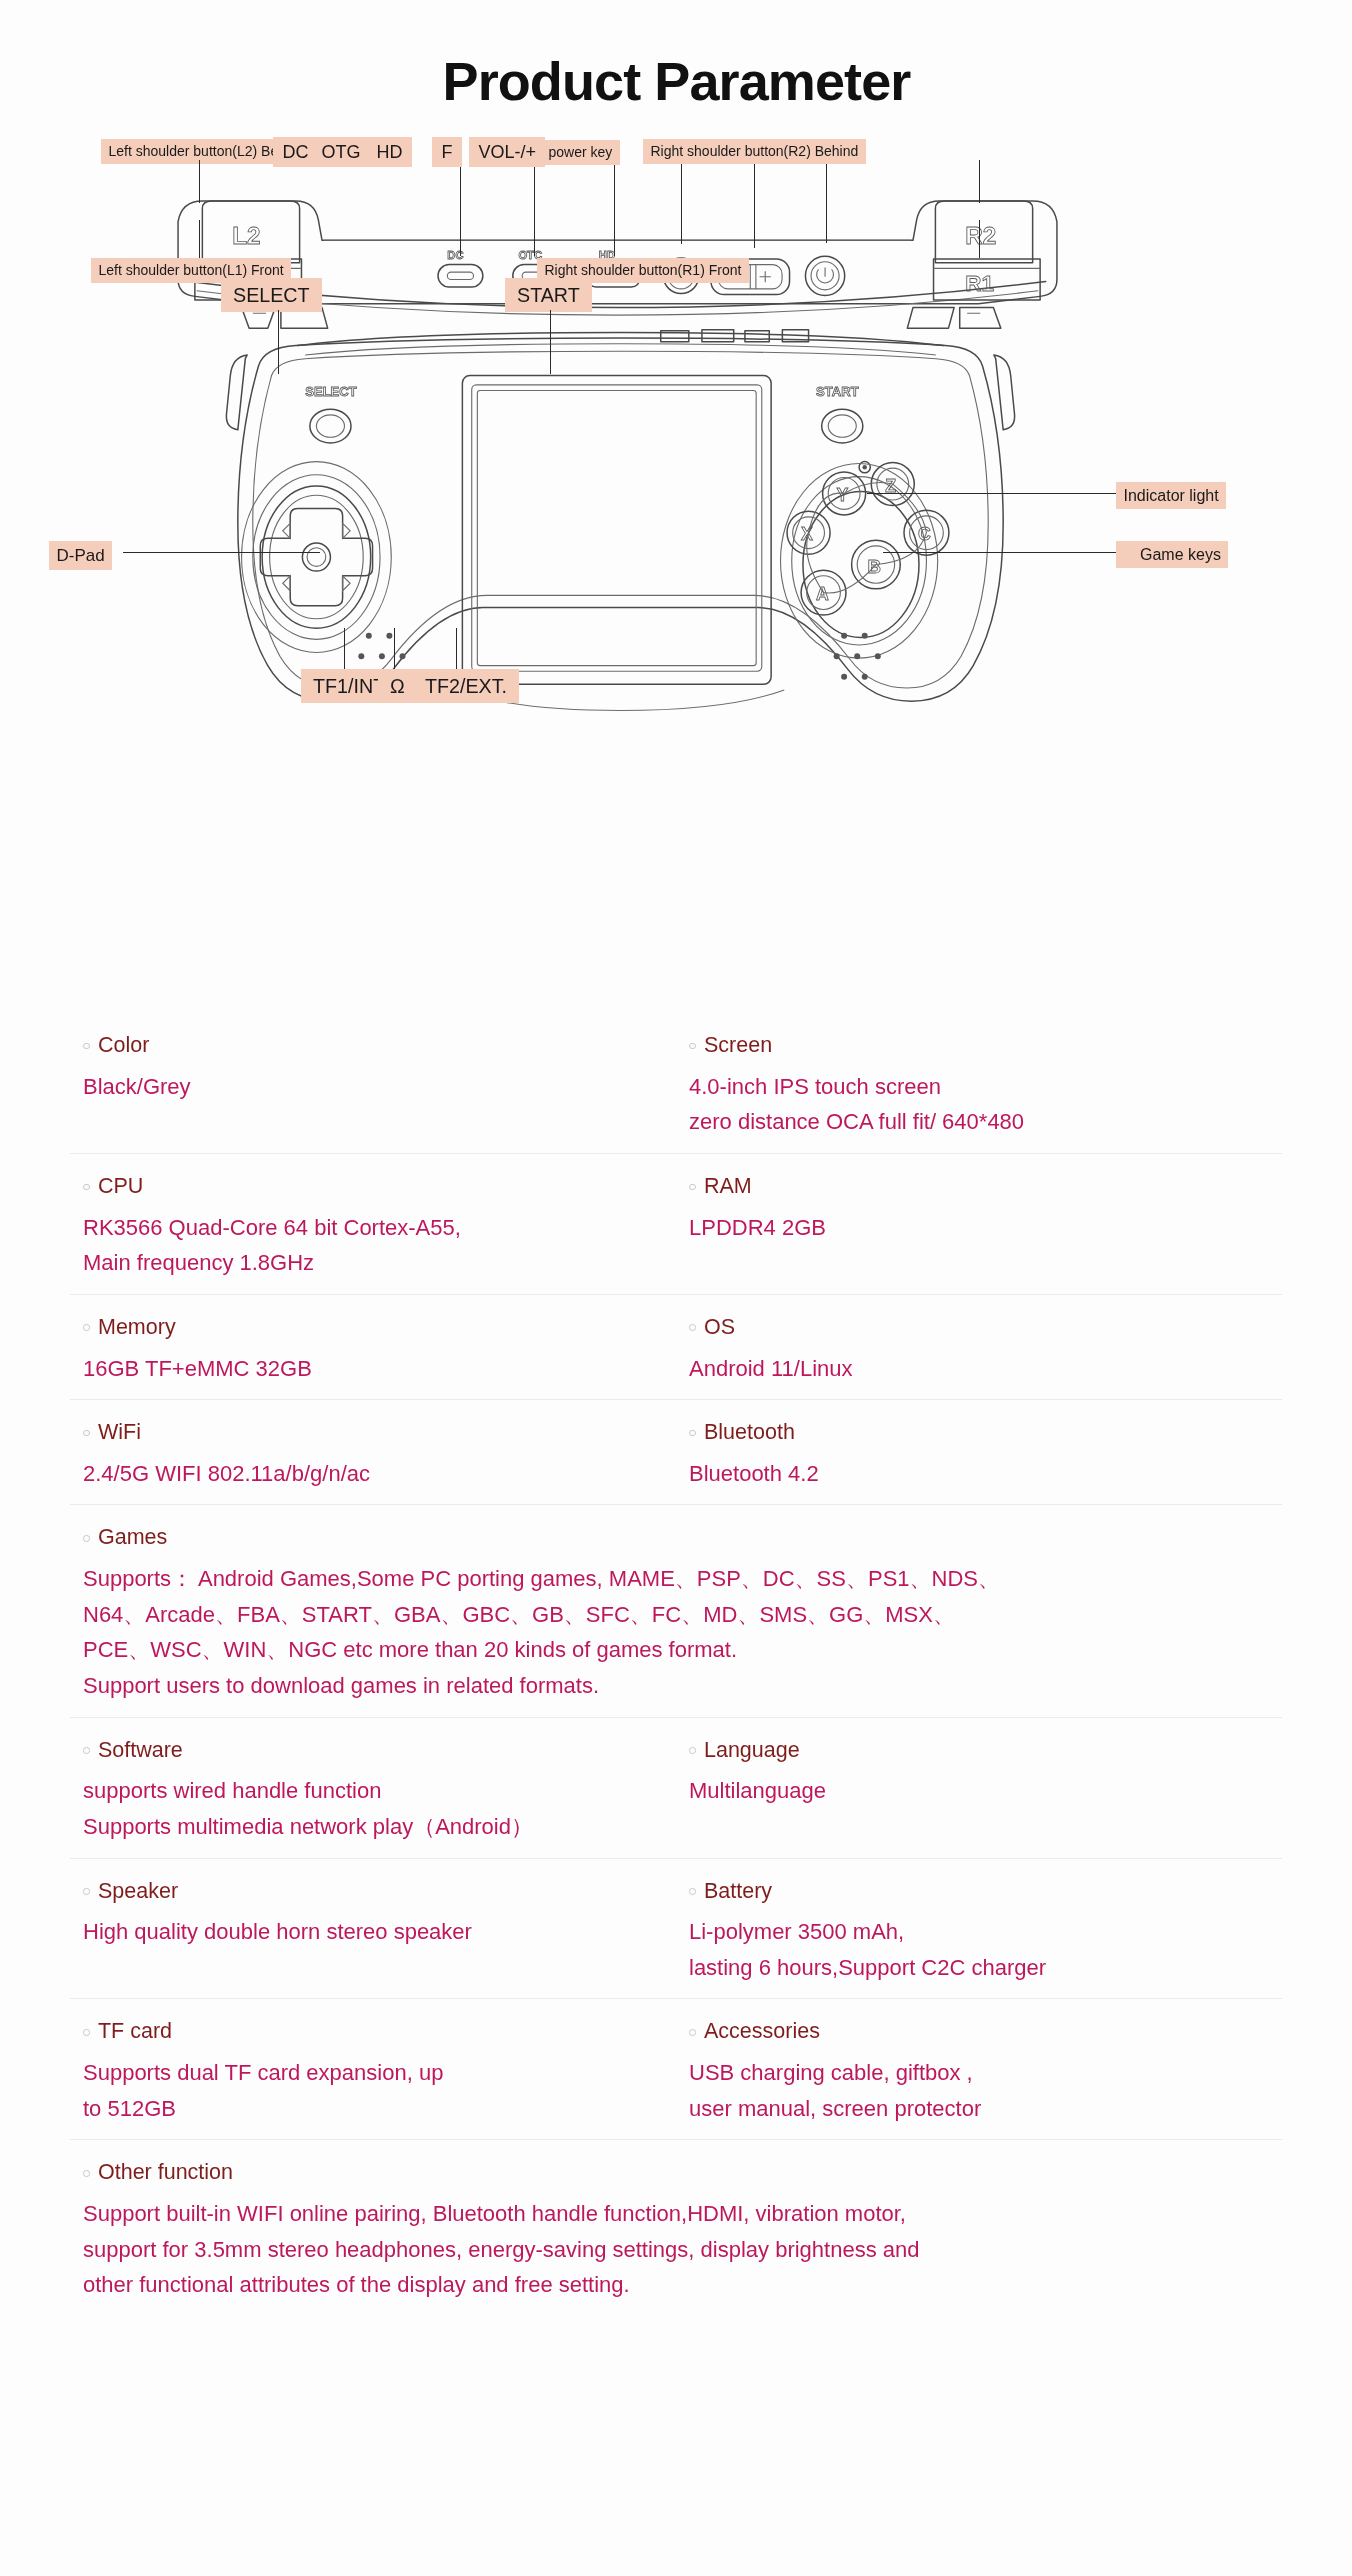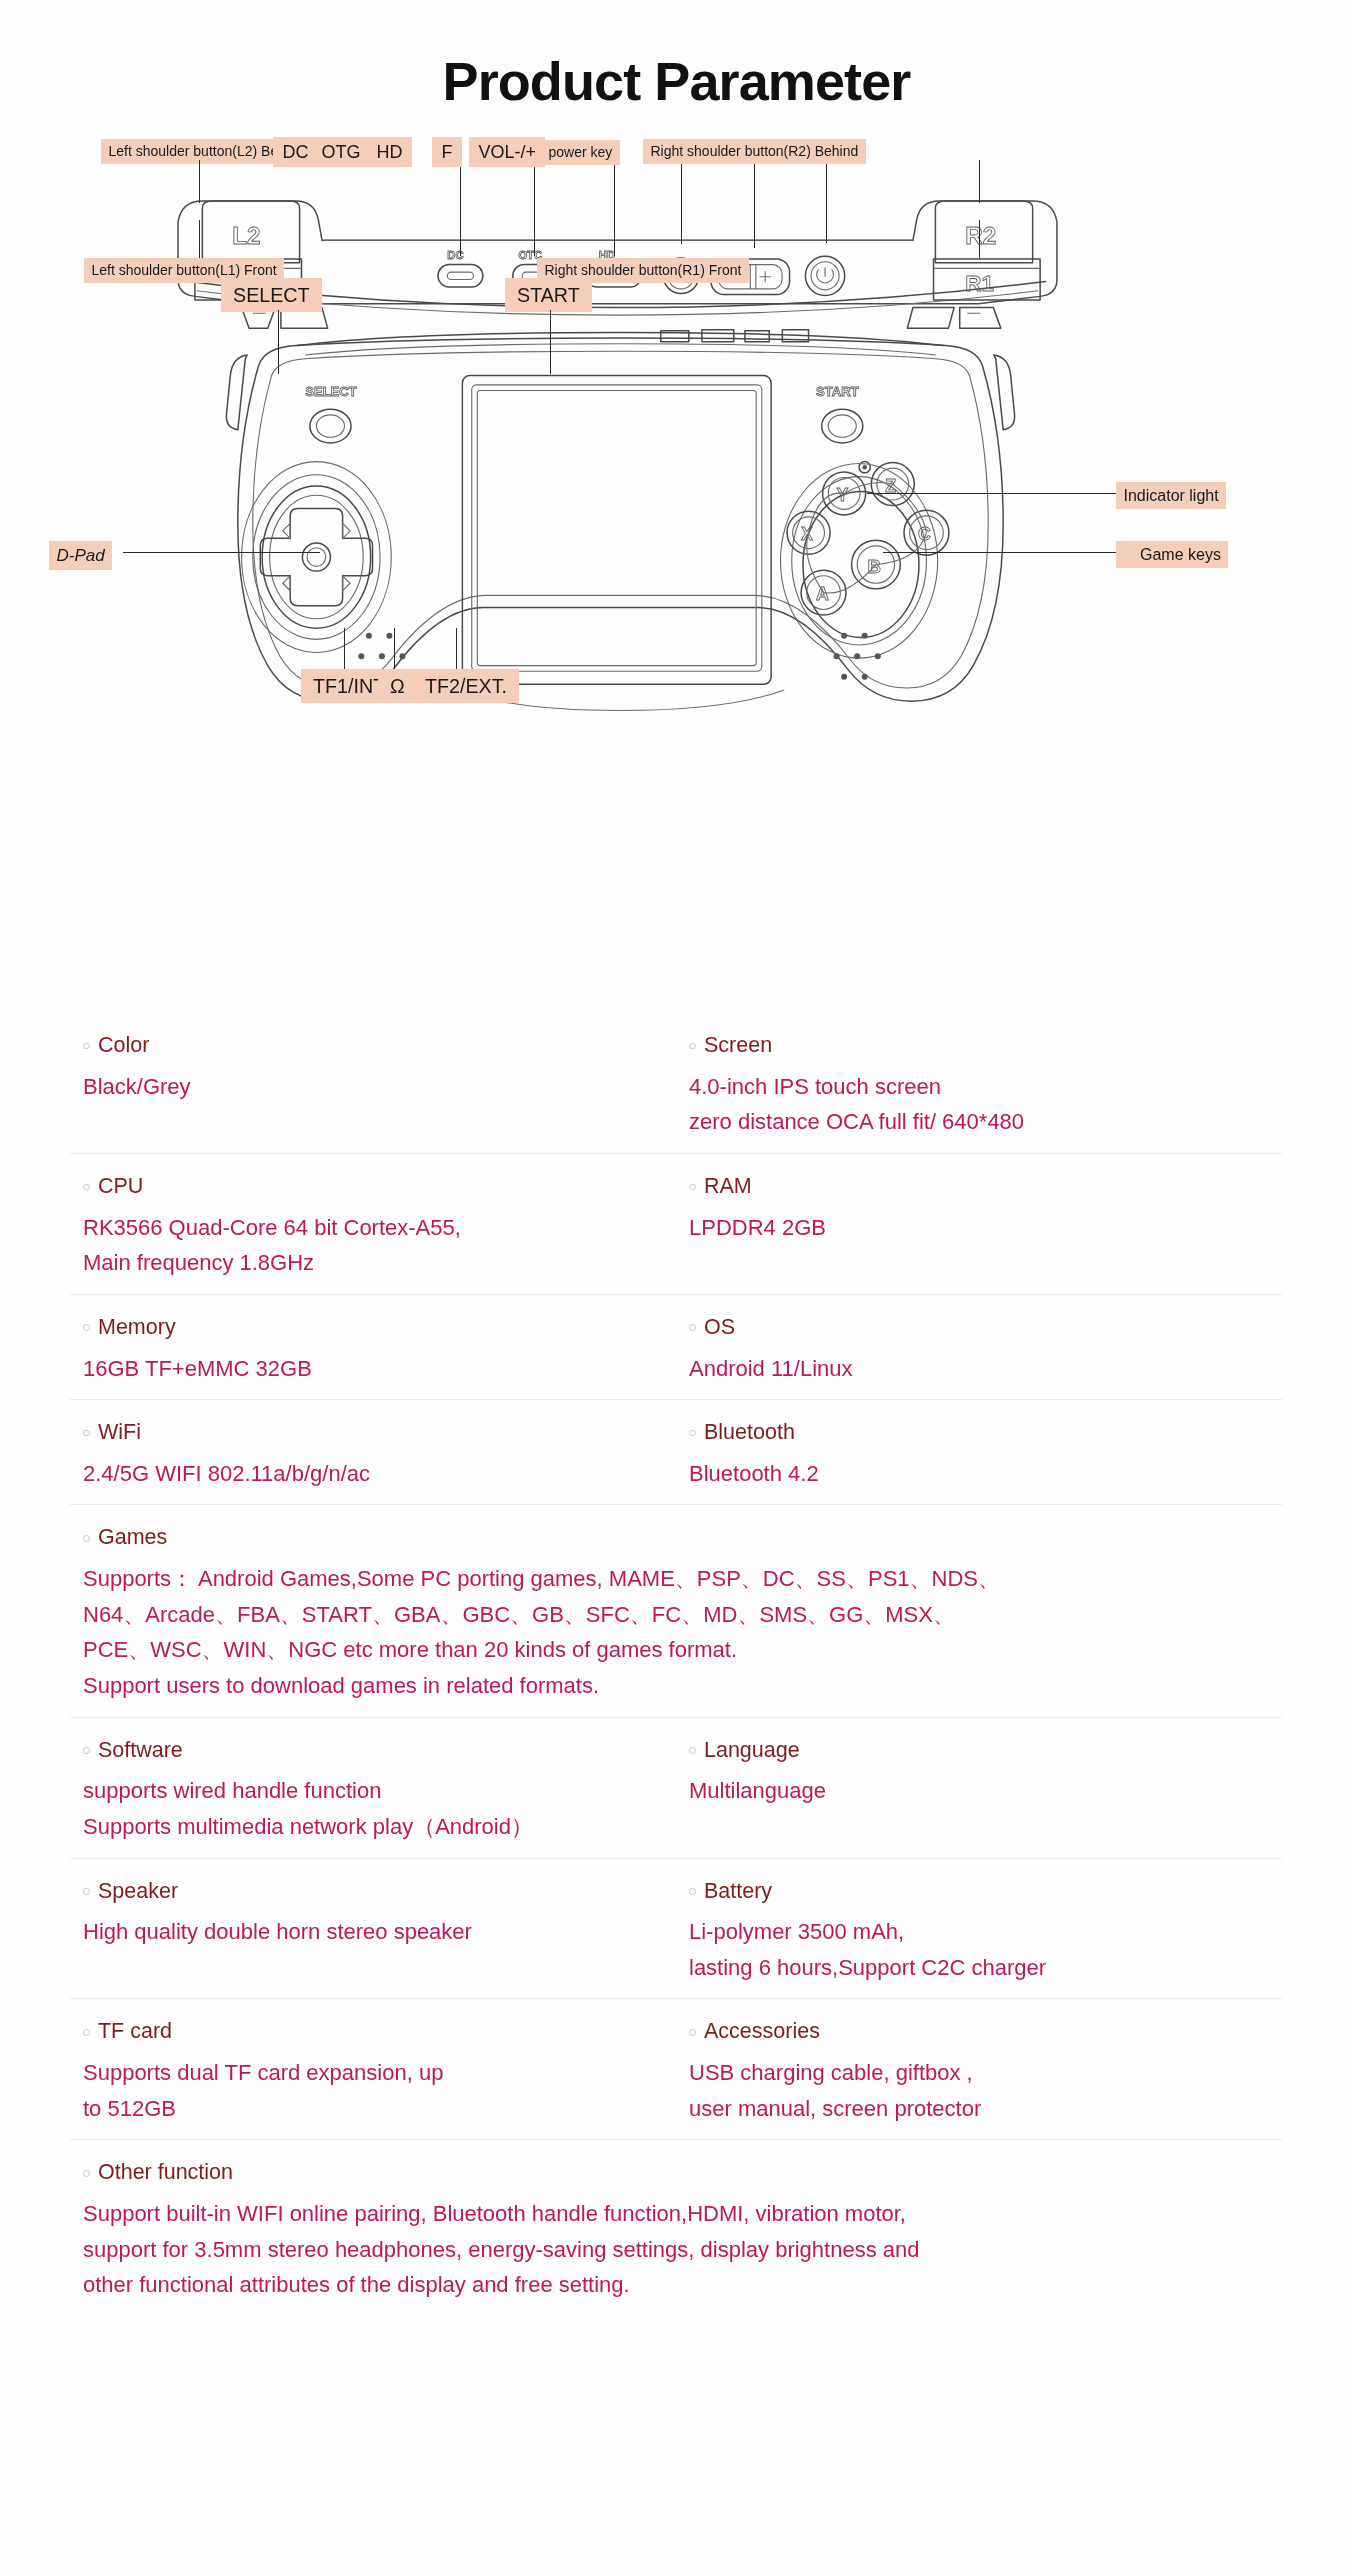--- a/index.html
+++ b/index.html
@@ -200,21 +200,21 @@
 
   <div class="tag mid" style="left:469px; top:-1.9px;">VOL-/+</div>
   <div class="leader v" style="left:754px; top:22.5px; height:86px;"></div>
 
   <div class="tag" style="left:541px; top:0.9px;">power key</div>
   <div class="leader v" style="left:826px; top:22.5px; height:81px;"></div>
 
   <div class="tag" style="left:636px; top:0px;margin-left:7px;">Right shoulder button(R2) Behind</div>
   <div class="leader v" style="left:979px; top:20.6px; height:43px;"></div>
 
-  <div class="tag" style="left:84px; top:119px;">Left shoulder button(L1) Front</div>
+  <div class="tag" style="left:91px; top:119px;">Left shoulder button(L1) Front</div>
   <div class="leader v" style="left:199px; top:81px; height:38px;"></div>
 
   <div class="tag" style="left:537px; top:119px;">Right shoulder button(R1) Front</div>
   <div class="leader v" style="left:979px; top:81px; height:38px;"></div>
 
   <svg class="art" style="left:148px; top:167px;" width="945" height="431" viewBox="0 0 1010 460">
 
     <path class="ln" d="M118 64 q6 -20 40 -22 q120 -8 347 -8 q227 0 347 8 q34 2 40 22
                          q22 76 22 168 q0 96 -32 152 q-22 38 -66 38 q-42 0 -68 -34 q-50 -66 -96 -66
                          h-294 q-46 0 -96 66 q-26 34 -68 34 q-44 0 -66 -38 q-32 -56 -32 -152 q0 -92 22 -168 z"></path>
@@ -309,21 +309,21 @@
 
   <div class="tag big" style="left:505px; top:139px;">START</div>
   <div class="leader v" style="left:550px; top:171px; height:64px;"></div>
 
   <div class="tag" style="left:1116px; top:343px; font-size:16px;">Indicator light</div>
   <div class="leader h" style="left:867px; top:354px; width:249px;"></div>
 
   <div class="tag" style="left:1116px; top:402px; font-size:16px;padding-left:24px;">Game keys</div>
   <div class="leader h" style="left:883px; top:413px; width:233px;"></div>
 
-  <div class="tag" style="left:49px; top:402px; font-size:17px;font-style:italic;">D-Pad</div>
+  <div class="tag" style="left:49px; top:402px; font-size:17px;">D-Pad</div>
   <div class="leader h" style="left:123px; top:413px; width:197px;"></div>
 
   <div class="tag big" style="left:301px; top:530px;">TF1/INT.</div>
   <div class="leader v" style="left:344px; top:489px; height:41px;"></div>
 
   <div class="tag big" style="left:378px; top:530px;">Ω</div>
   <div class="leader v" style="left:394px; top:489px; height:41px;"></div>
 
   <div class="tag big" style="left:413px; top:530px;">TF2/EXT.</div>
   <div class="leader v" style="left:456px; top:489px; height:41px;"></div>

